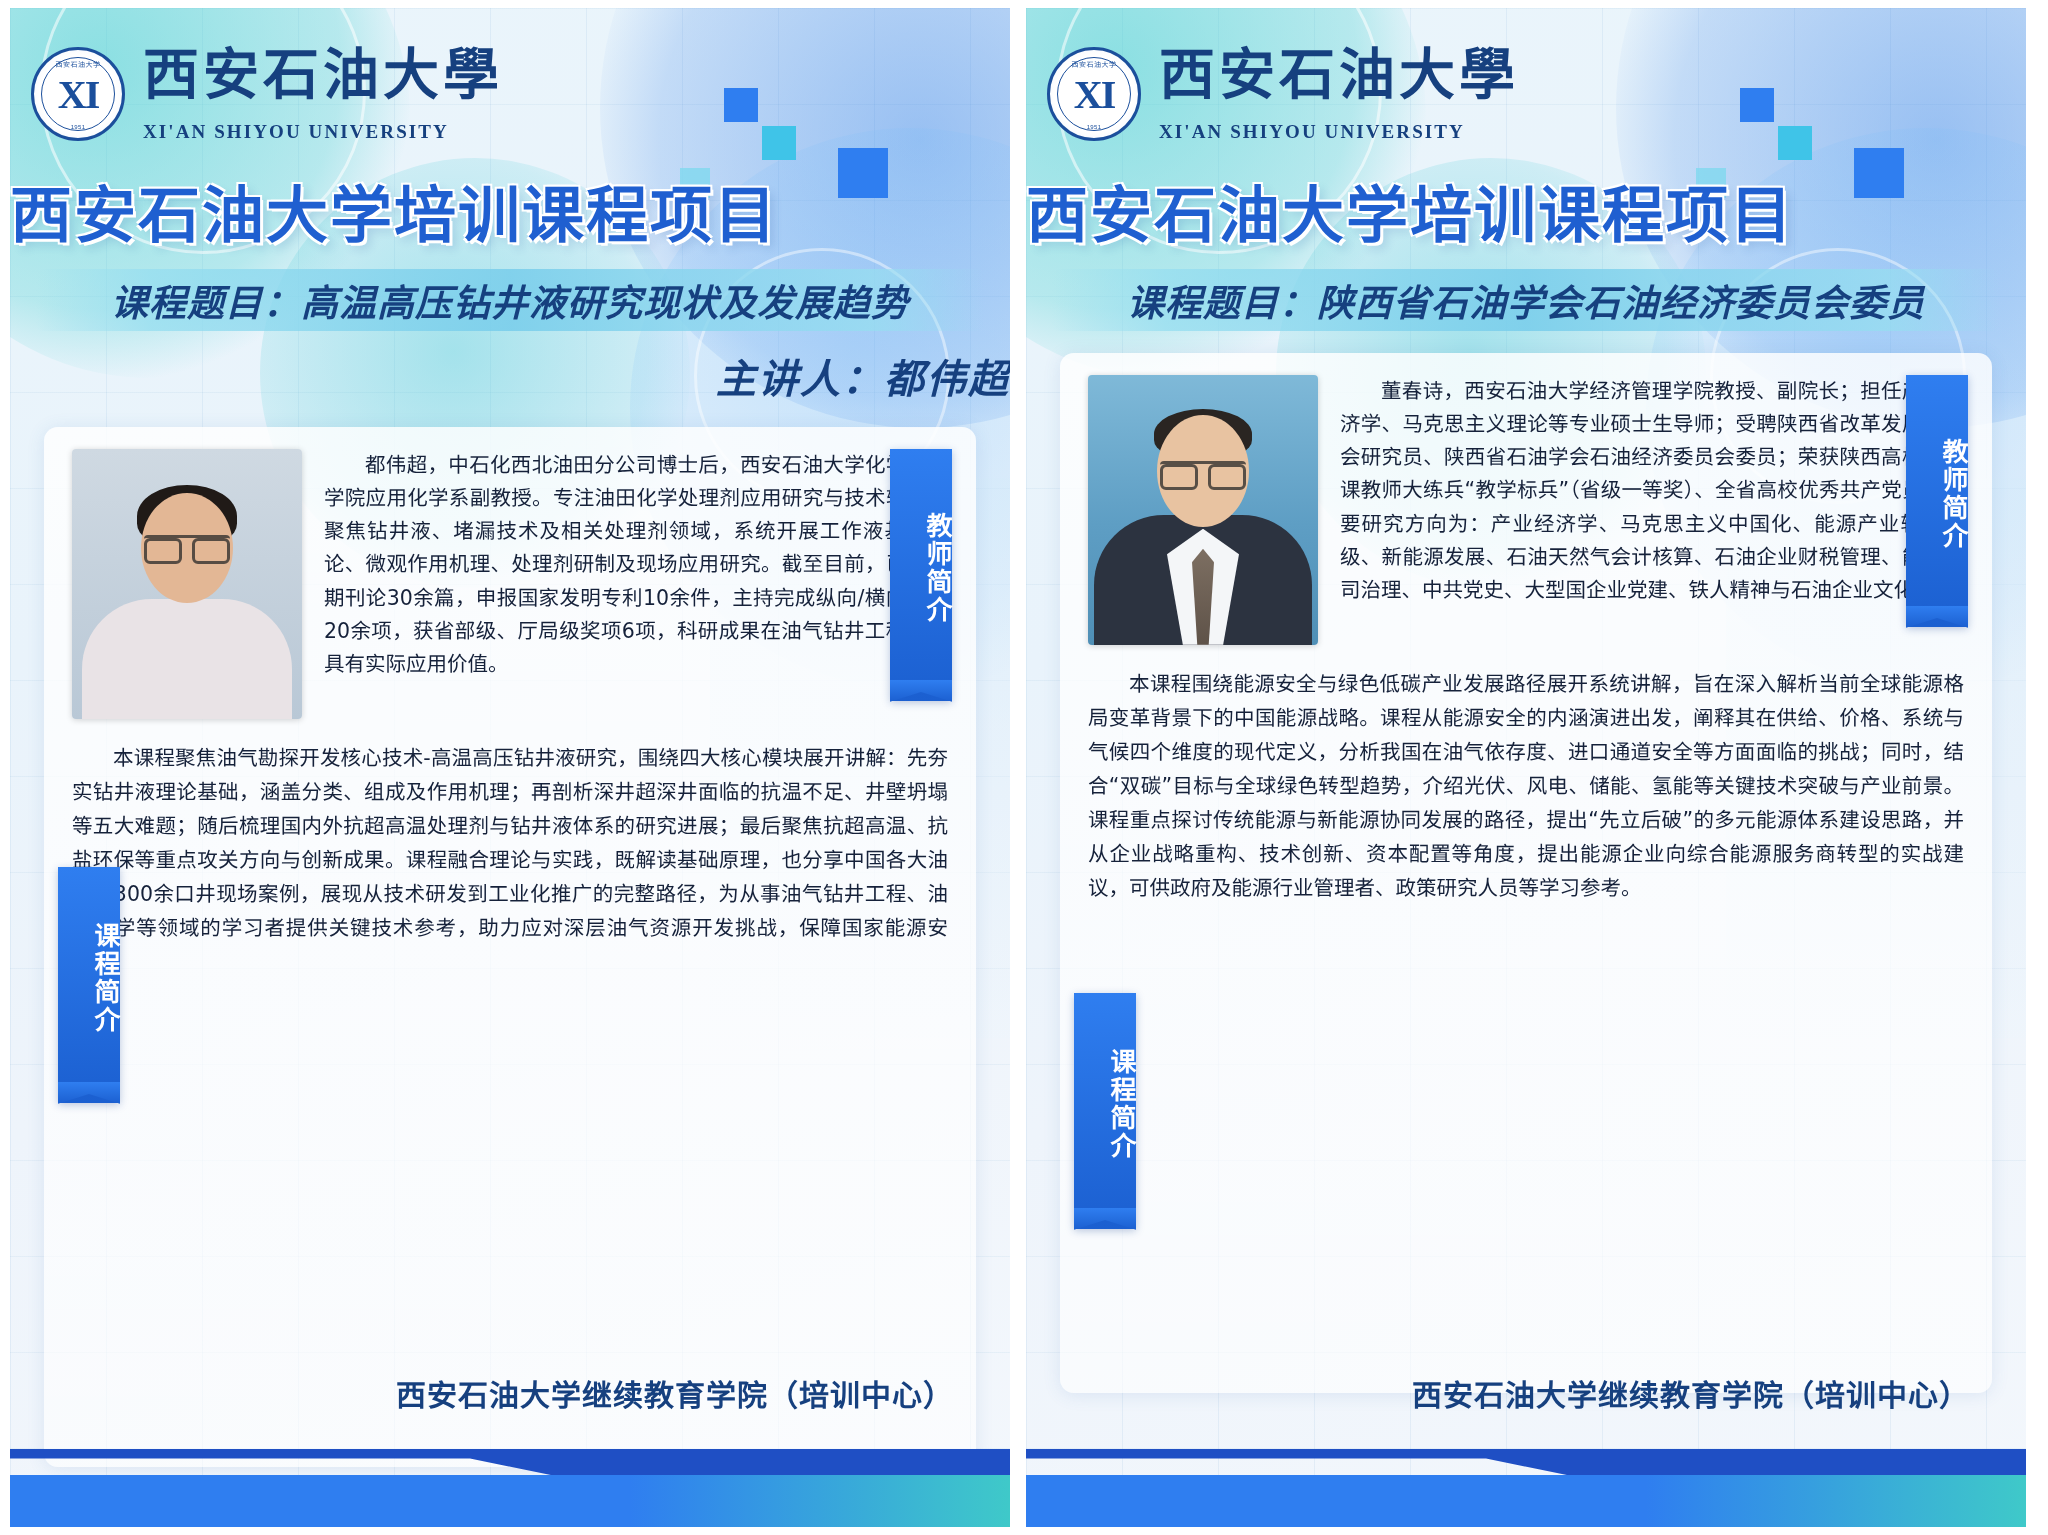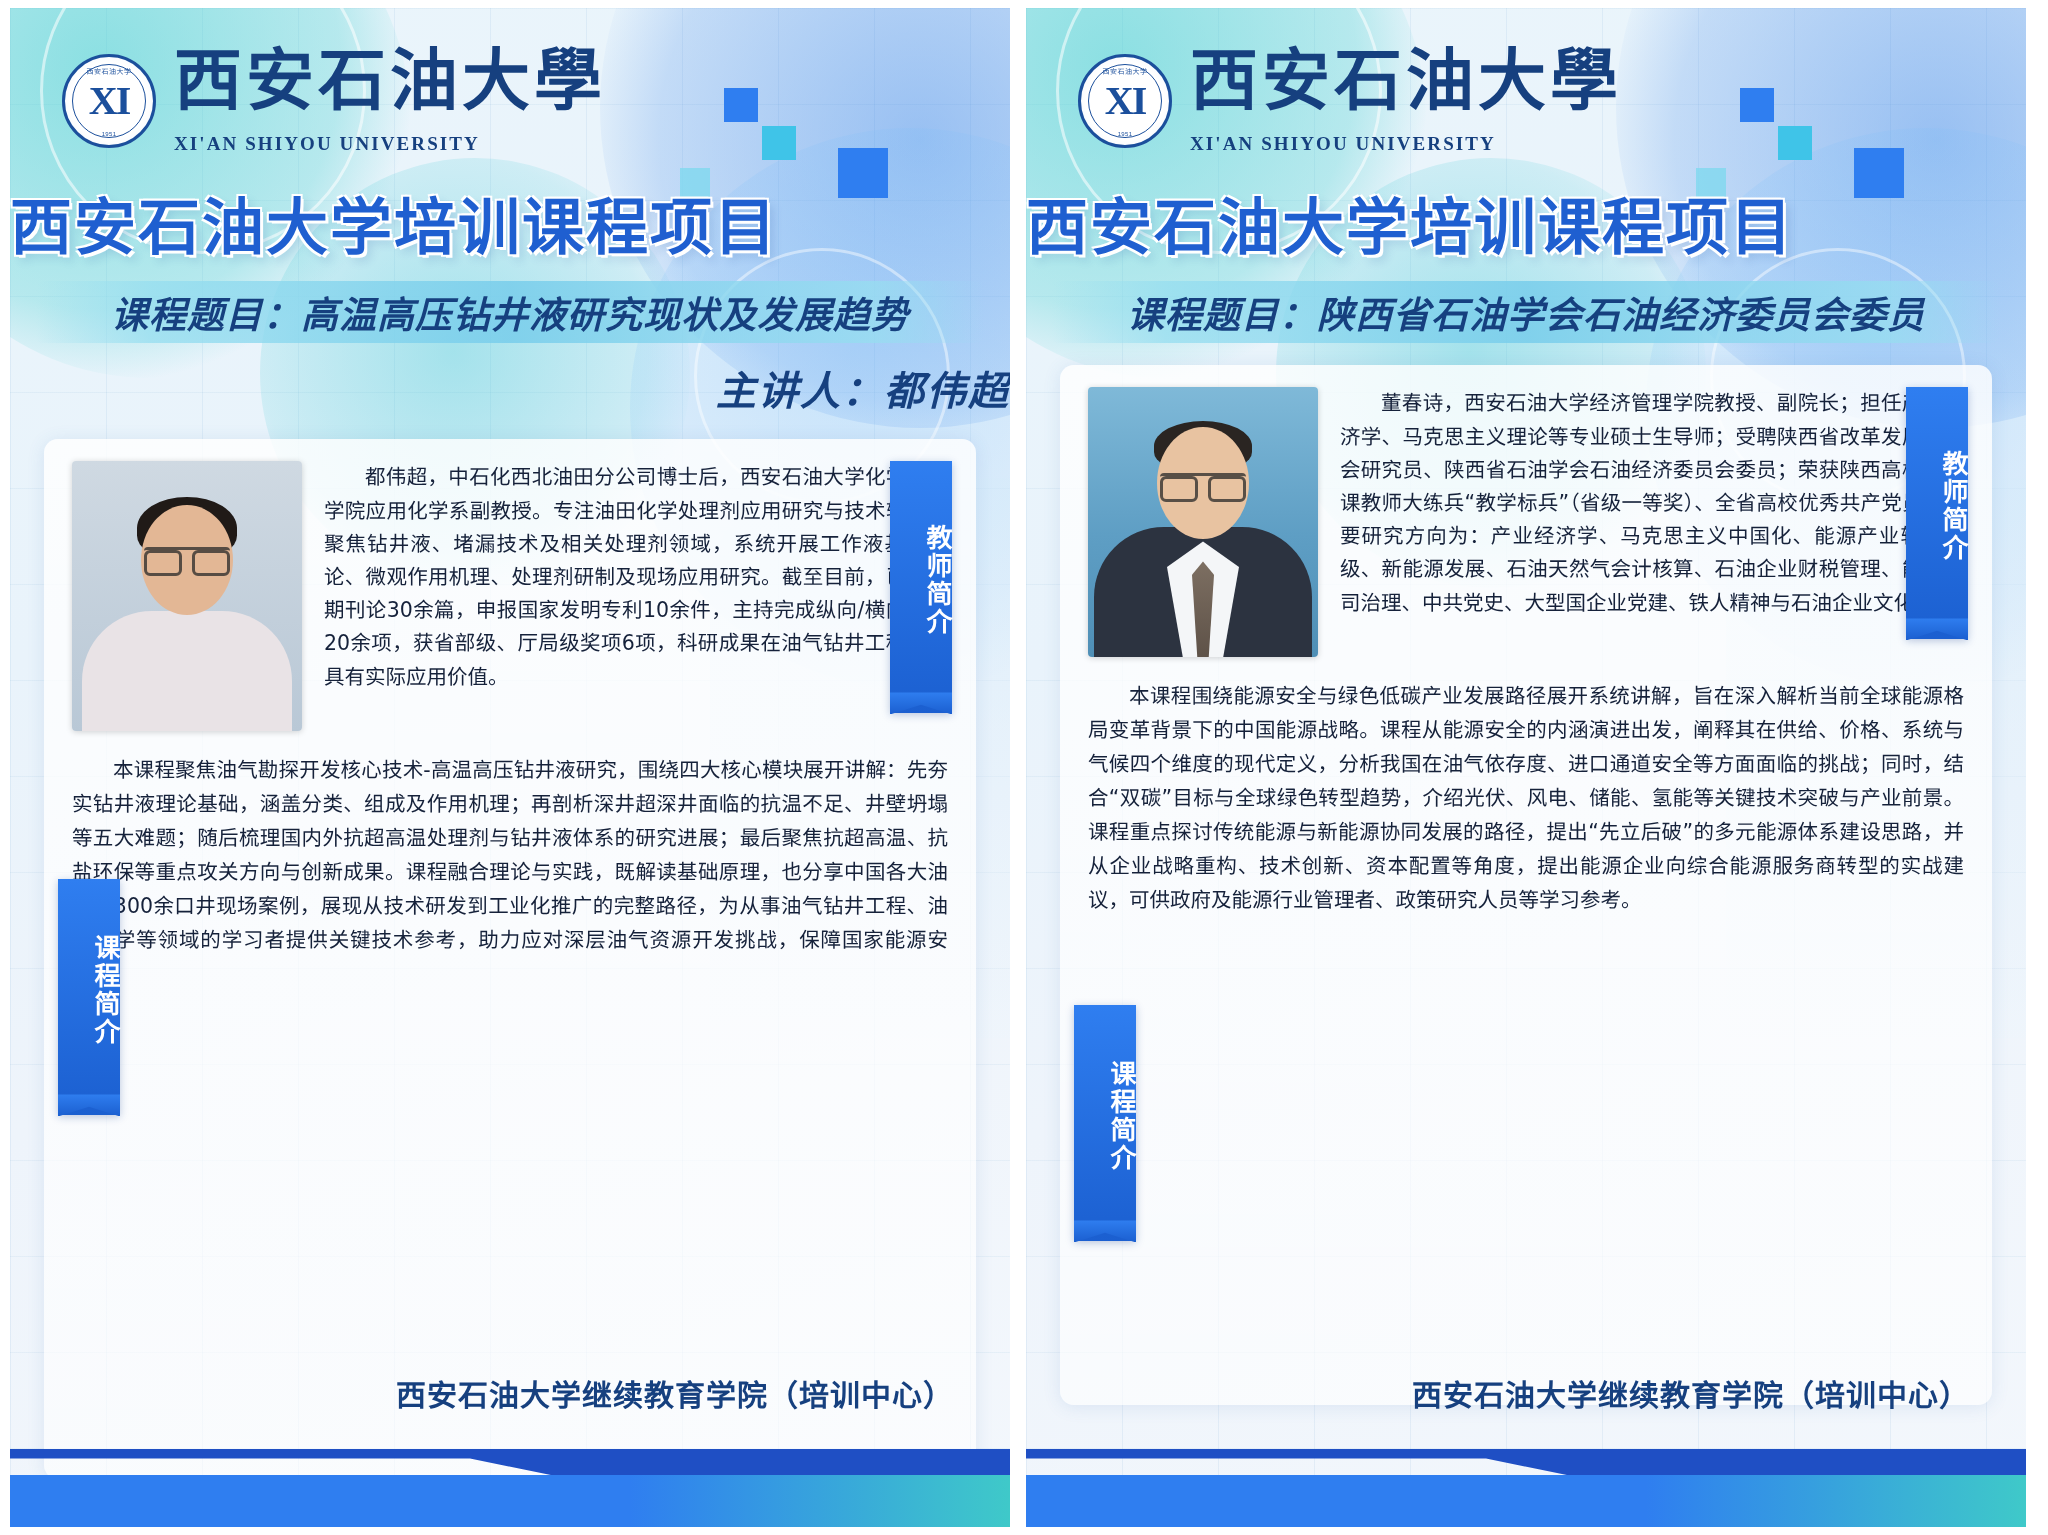--- a/index.html
+++ b/index.html
@@ -95,21 +95,21 @@
 
   
   .header {
     position: relative;
     padding: 38px 0 0 0;
   }
   .logo-row {
     display: flex;
     align-items: center;
     gap: 18px;
-    padding-left: 52px;
+    padding-left: 21px;
   }
   .logo-mark {
     width: 88px;
     height: 88px;
     border-radius: 50%;
     border: 3px solid #1b4f9c;
     background: radial-gradient(circle at 50% 50%, #ffffff 62%, #eaf1fb 100%);
     position: relative;
     flex: none;
   }
@@ -143,21 +143,21 @@
   .logo-mark .tiny-bot {
     position: absolute;
     bottom: 8px; left: 0; right: 0;
     text-align: center;
     font-size: 6px;
     color: #1b4f9c;
     letter-spacing: .3px;
   }
   .logo-text .cn {
     font-family: "Liberation Serif", "DejaVu Serif", serif;
-    font-size: 68px;
+    font-size: 56px;
     font-weight: bold;
     color: #16407f;
     letter-spacing: 4px;
     line-height: 1.05;
   }
   .logo-text .en {
     font-family: Liberation Serif, serif;
     font-size: 19px;
     font-weight: bold;
     color: #16407f;

